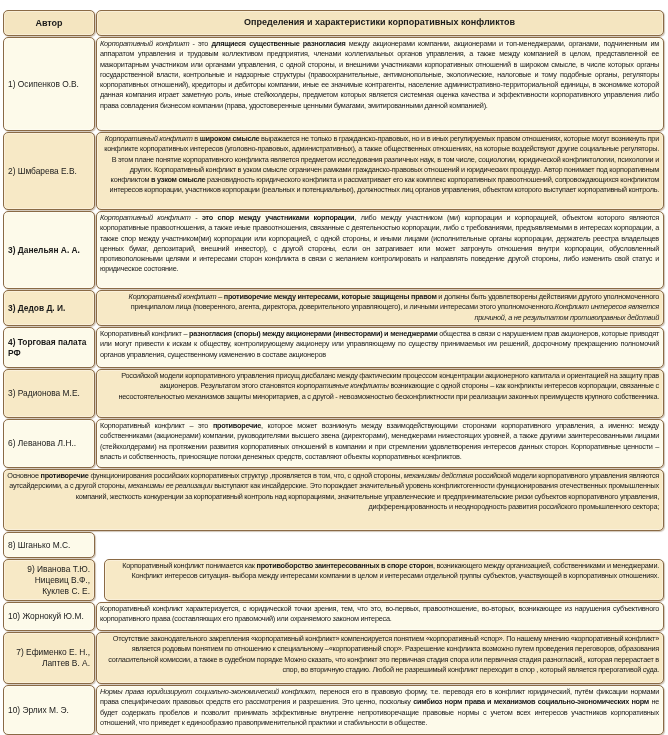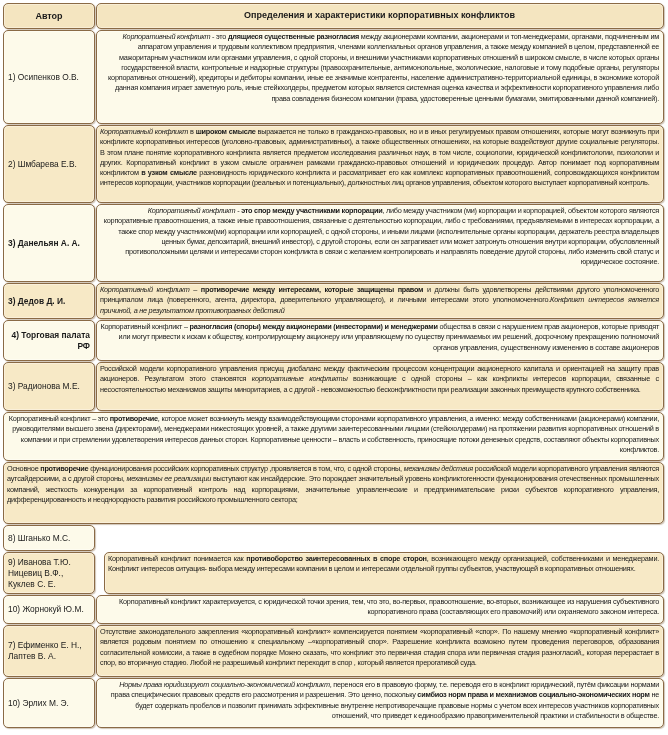--- a/index.html
+++ b/index.html
@@ -1,27 +1,27 @@
 <!DOCTYPE html>
 <html><head>
 <meta charset="utf-8">
 <style>
   html, body { margin: 0; padding: 0; background: #ffffff; }
   body { width: 668px; height: 735px; position: relative; overflow: hidden;
          font-family: "Liberation Sans", sans-serif; color: #1a1a1a; }
-  .tbl { position: absolute; left: 3px; top: 3px; width: 661px; }
+  .tbl { position: absolute; left: 3px; top: 10px; width: 661px; }
   .row { display: flex; margin-bottom: 1px; }
   .cell { box-sizing: border-box; border: 1.5px solid #8a6a45; border-radius: 5px;
           box-shadow: inset 0 0 0 1px rgba(255,255,255,0.35), 1px 1px 1px rgba(120,90,50,0.35); }
   .a { width: 92px; margin-right: 1px; display: flex; align-items: center; padding: 0 4px;
        font-size: 8.4px; line-height: 11px; }
   .d { flex: 1; padding: 1px 4px 2px 3px; font-size: 7.3px; line-height: 10.3px;
        text-align: justify; letter-spacing: -0.25px; }
-  .beige .cell { background: #f7e9c6; }
-  .cream .cell { background: #fdfaea; text-align: right; }
+  .beige .cell { background: #f7e9c6; text-align: right; }
+  .cream .cell { background: #fdfaea; }
   .hdr .cell { background: #f4e5c0; font-weight: 700; font-size: 9px; justify-content: center;
                display: flex; align-items: center; }
   .hdr .a { justify-content: center; }
   .hdr .d { text-align: center; letter-spacing: 0; }
   .it { font-style: italic; }
   .b { font-weight: 700; }
 </style>
 </head>
 <body>
 
@@ -61,20 +61,21 @@
         <div><span>Корпоративный конфликт – </span><span class="b">разногласия (споры) между акционерами (инвесторами) и менеджерами</span><span> общества в связи с нарушением прав акционеров, которые приводят или могут привести к искам к обществу, контролирующему акционеру или управляющему по существу принимаемых им решений, досрочному прекращению полномочий органов управления, существенному изменению в составе акционеров</span></div>
       </div>
   </div>
   <div class="row beige" style="height:49px;">
     <div class="cell a">3) Радионова М.Е.</div>
     <div class="cell d">
         <div><span>Российской модели корпоративного управления присущ дисбаланс между фактическим процессом концентрации акционерного капитала и ориентацией на защиту прав акционеров. Результатом этого становятся </span><span class="it">корпоративные конфликты</span><span> возникающие  с одной стороны – как конфликты интересов корпорации, связанные с несостоятельностью механизмов защиты миноритариев, а с другой - невозможностью бесконфликтности при реализации законных преимуществ крупного собственника.</span></div>
       </div>
   </div>
   <div class="row cream" style="height:49px;">
+    <div class="cell a">6) Леванова Л.Н..</div>
     <div class="cell d">
         <div><span>Корпоративный конфликт – это </span><span class="b">противоречие</span><span>, которое может возникнуть между взаимодействующими сторонами корпоративного управления, а именно: между собственниками (акционерами) компании, руководителями высшего звена (директорами), менеджерами нижестоящих уровней, а также другими заинтересованными лицами (стейкхолдерами) на протяжении развития корпоративных отношений в компании и при стремлении удовлетворения интересов данных сторон. Корпоративные ценности – власть и собственность, приносящие потоки денежных средств, составляют объекты корпоративных конфликтов.</span></div>
       </div>
   </div>
   <div class="row beige" style="height:62px;">
     <div class="cell d">
         <div><span>Основное </span><span class="b">противоречие</span><span>  функционирования российских корпоративных структур ,проявляется в том, что, с одной стороны, </span><span class="it">механизмы действия</span><span> российской модели корпоративного управления являются аутсайдерскими, а с другой стороны, </span><span class="it">механизмы ее реализации</span><span> выступают как инсайдерские. Это порождает значительный уровень конфликтогенности функционирования отечественных промышленных компаний, жесткость конкуренции за корпоративный контроль над корпорациями, значительные управленческие и предпринимательские риски субъектов корпоративного управления, дифференцированность и неоднородность развития российского промышленного сектора;</span></div>
       </div>
   </div>
   <div class="row cream" style="height:26px;gap:22px;">

